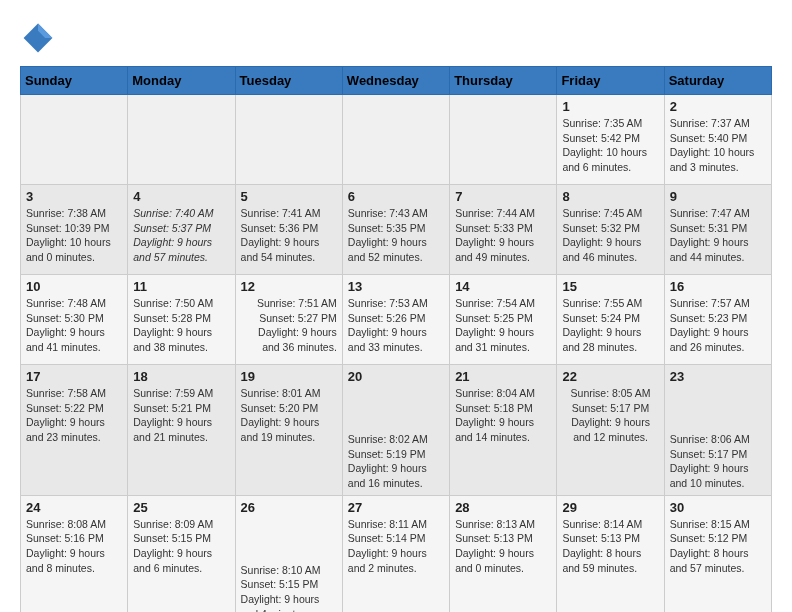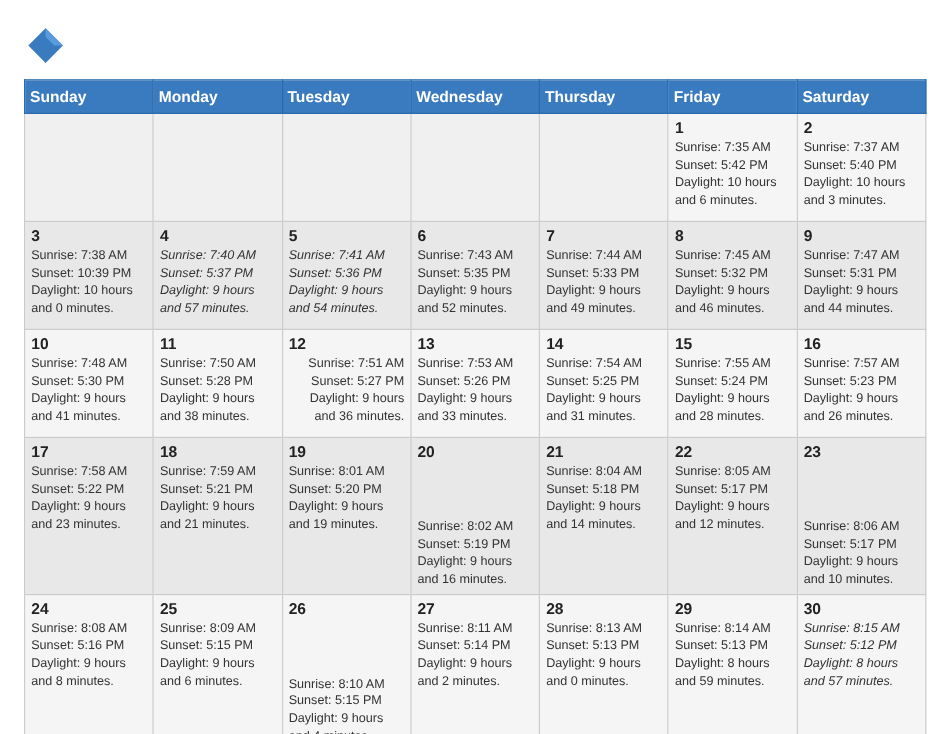--- a/index.html
+++ b/index.html
@@ -52,21 +52,21 @@
       font-size: 15px;
       color: #555;
     }
     table {
       width: 100%;
       border-collapse: collapse;
       table-layout: fixed;
     }
     thead th {
       background: #3a7abf;
-      color: #ffffff;
+      color: #000000;
       font-size: 13px;
       font-weight: bold;
       padding: 6px 4px;
       text-align: left;
       border: 1px solid #2a6aaf;
     }
     tbody td {
       border: 1px solid #ccc;
       vertical-align: top;
       padding: 4px 5px;
@@ -161,21 +161,21 @@
         </td>
         <td>
           <span class="day-number">4</span>
           <div class="day-info" style="white-space: pre-line; font-style: italic;">Sunrise: 7:40 AM
 Sunset: 5:37 PM
 Daylight: 9 hours
 and 57 minutes.</div>
         </td>
         <td>
           <span class="day-number">5</span>
-          <div class="day-info" style="white-space: pre-line; font-style: italic;">Sunrise: 7:41 AM
+          <div class="day-info" style="white-space: pre-line;">Sunrise: 7:41 AM
 Sunset: 5:36 PM
 Daylight: 9 hours
 and 54 minutes.</div>
         </td>
         <td>
           <span class="day-number">6</span>
           <div class="day-info" style="white-space: pre-line;">Sunrise: 7:43 AM
 Sunset: 5:35 PM
 Daylight: 9 hours
 and 52 minutes.</div>
@@ -284,21 +284,21 @@
         </td>
         <td>
           <span class="day-number">21</span>
           <div class="day-info" style="white-space: pre-line;">Sunrise: 8:04 AM
 Sunset: 5:18 PM
 Daylight: 9 hours
 and 14 minutes.</div>
         </td>
         <td>
           <span class="day-number">22</span>
-          <div class="day-info" style="white-space: pre-line;">Sunrise: 8:05 AM
+          <div class="day-info" style="white-space: pre-line; text-align: center;">Sunrise: 8:05 AM
 Sunset: 5:17 PM
 Daylight: 9 hours
 and 12 minutes.</div>
         </td>
         <td>
           <span class="day-number">23</span>
           <div class="day-info" style="white-space: pre-line; margin-top: 48px;">Sunrise: 8:06 AM
 Sunset: 5:17 PM
 Daylight: 9 hours
 and 10 minutes.</div>
@@ -342,20 +342,20 @@
         </td>
         <td>
           <span class="day-number">29</span>
           <div class="day-info" style="white-space: pre-line;">Sunrise: 8:14 AM
 Sunset: 5:13 PM
 Daylight: 8 hours
 and 59 minutes.</div>
         </td>
         <td>
           <span class="day-number">30</span>
-          <div class="day-info" style="white-space: pre-line; font-style: italic;">Sunrise: 8:15 AM
+          <div class="day-info" style="white-space: pre-line;">Sunrise: 8:15 AM
 Sunset: 5:12 PM
 Daylight: 8 hours
 and 57 minutes.</div>
         </td>
       </tr>
     </tbody>
 </table>
 
 </body></html>

